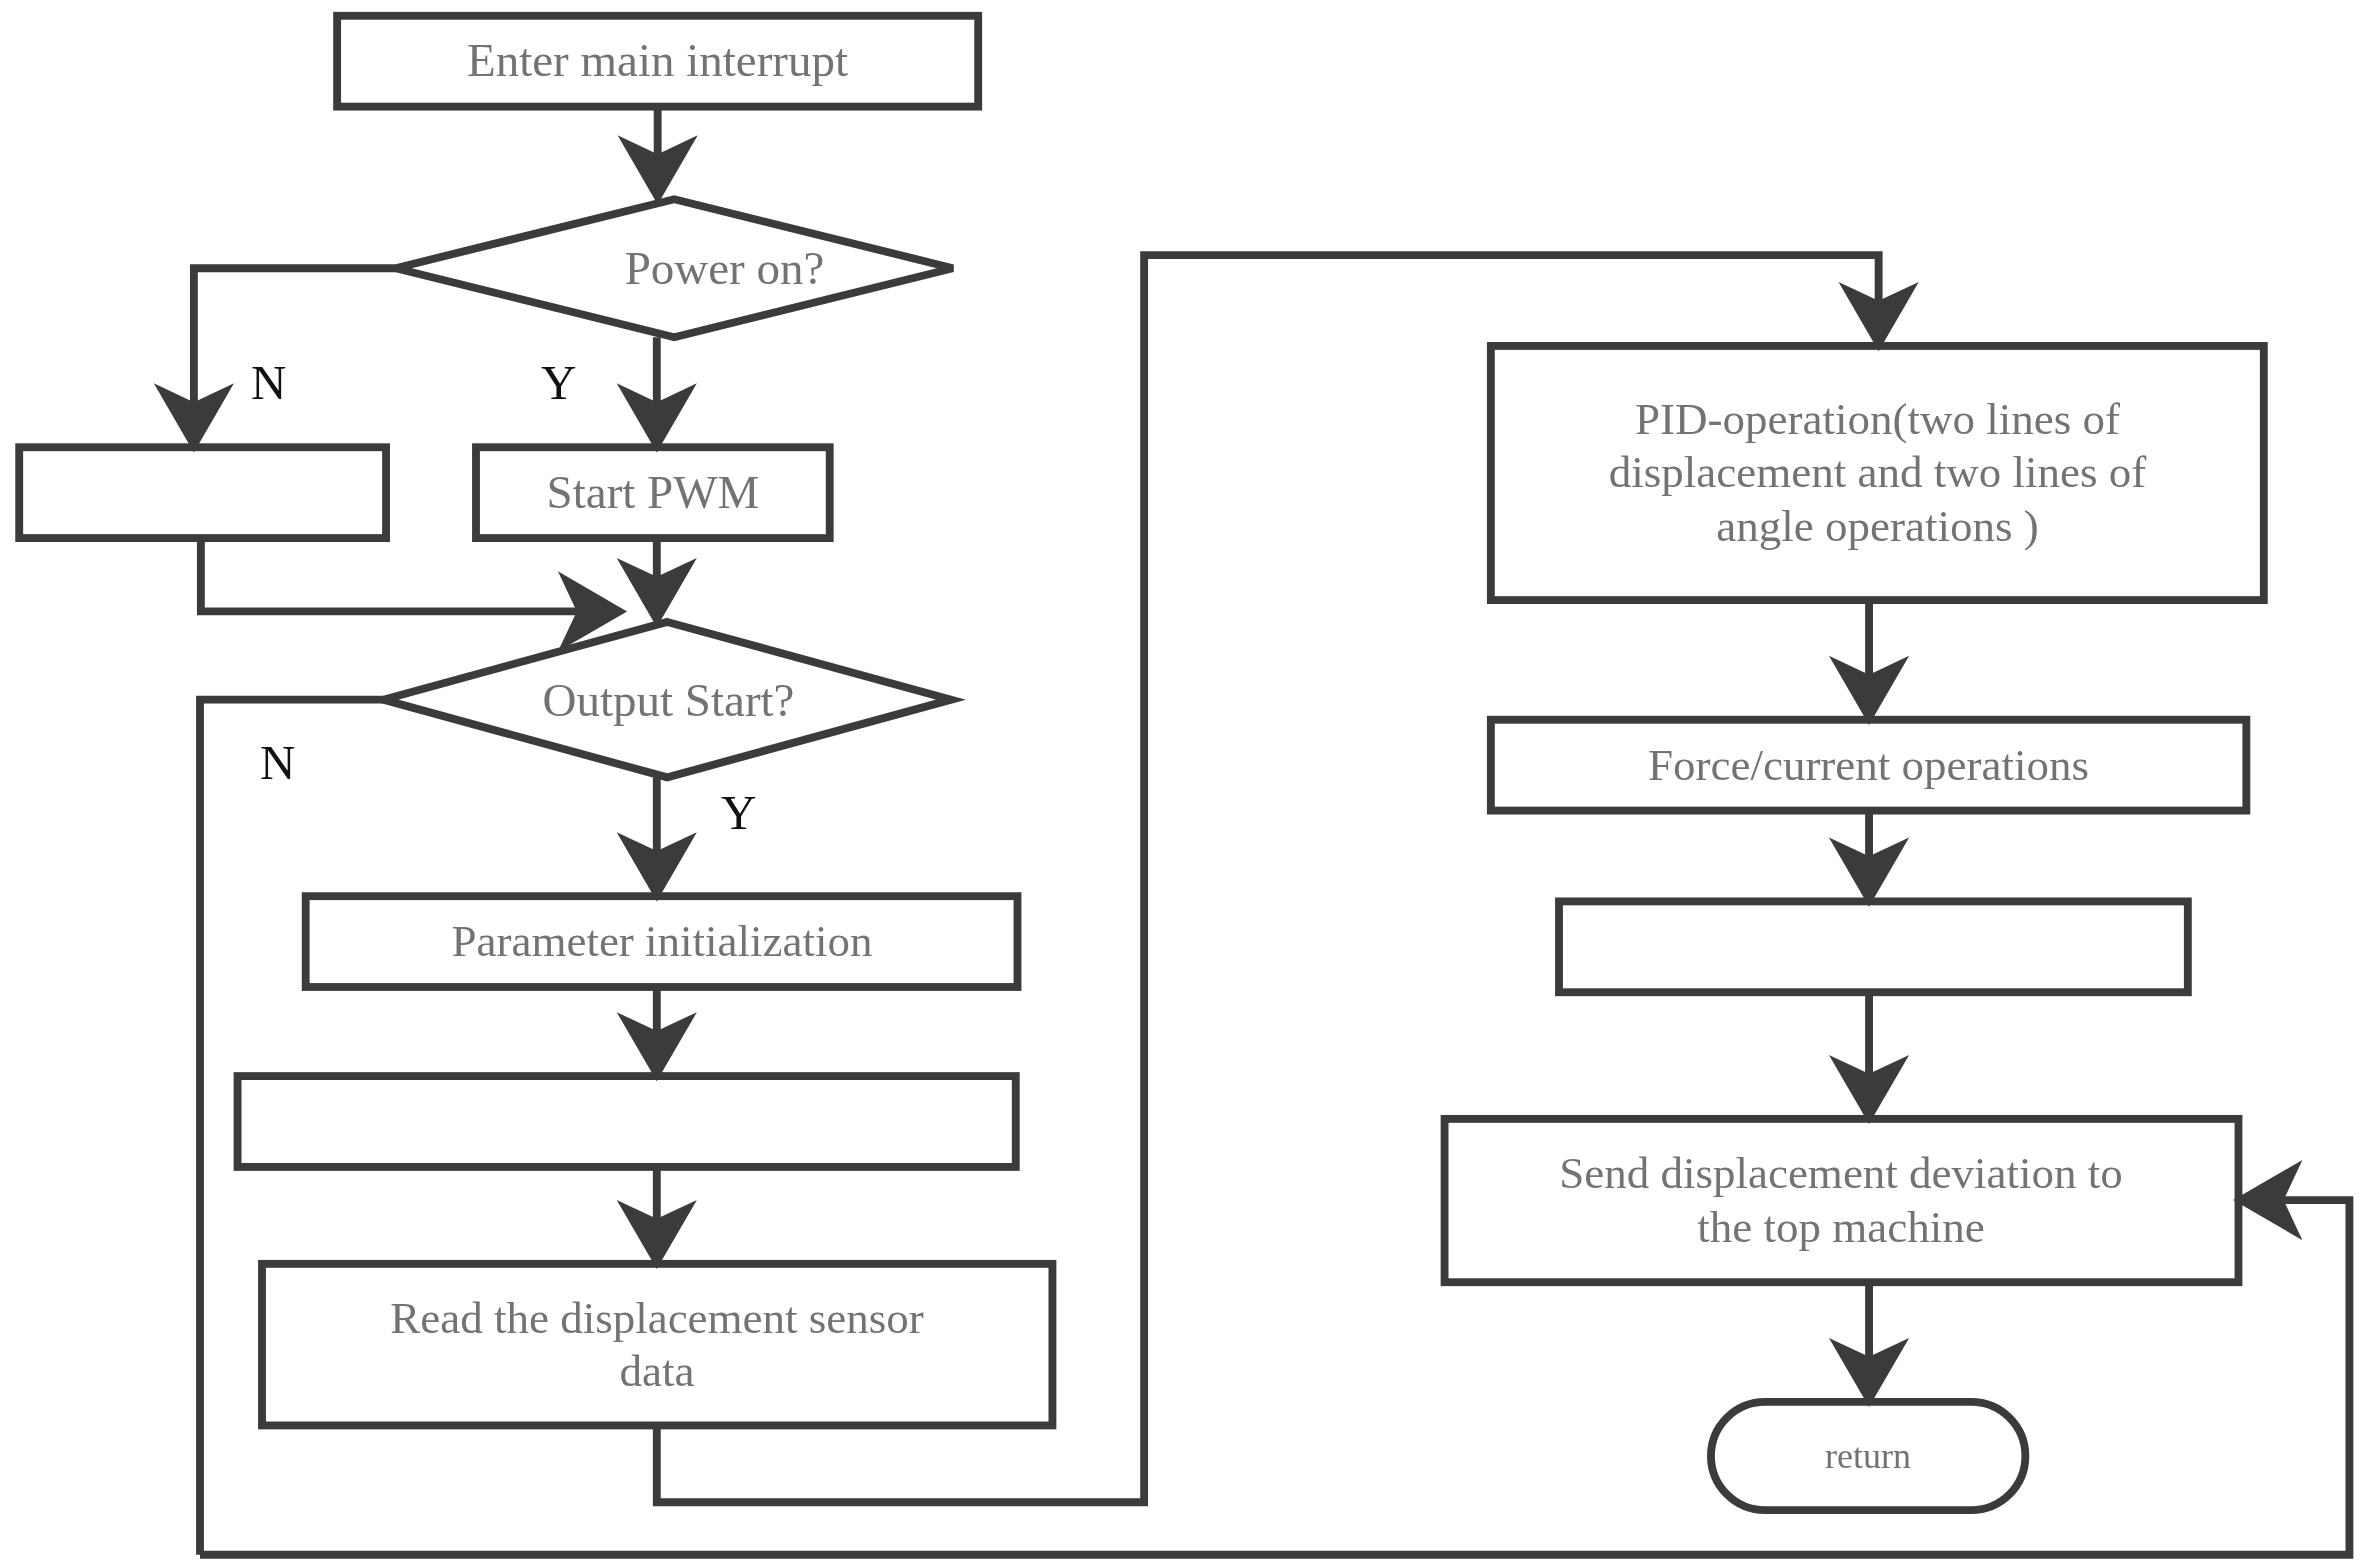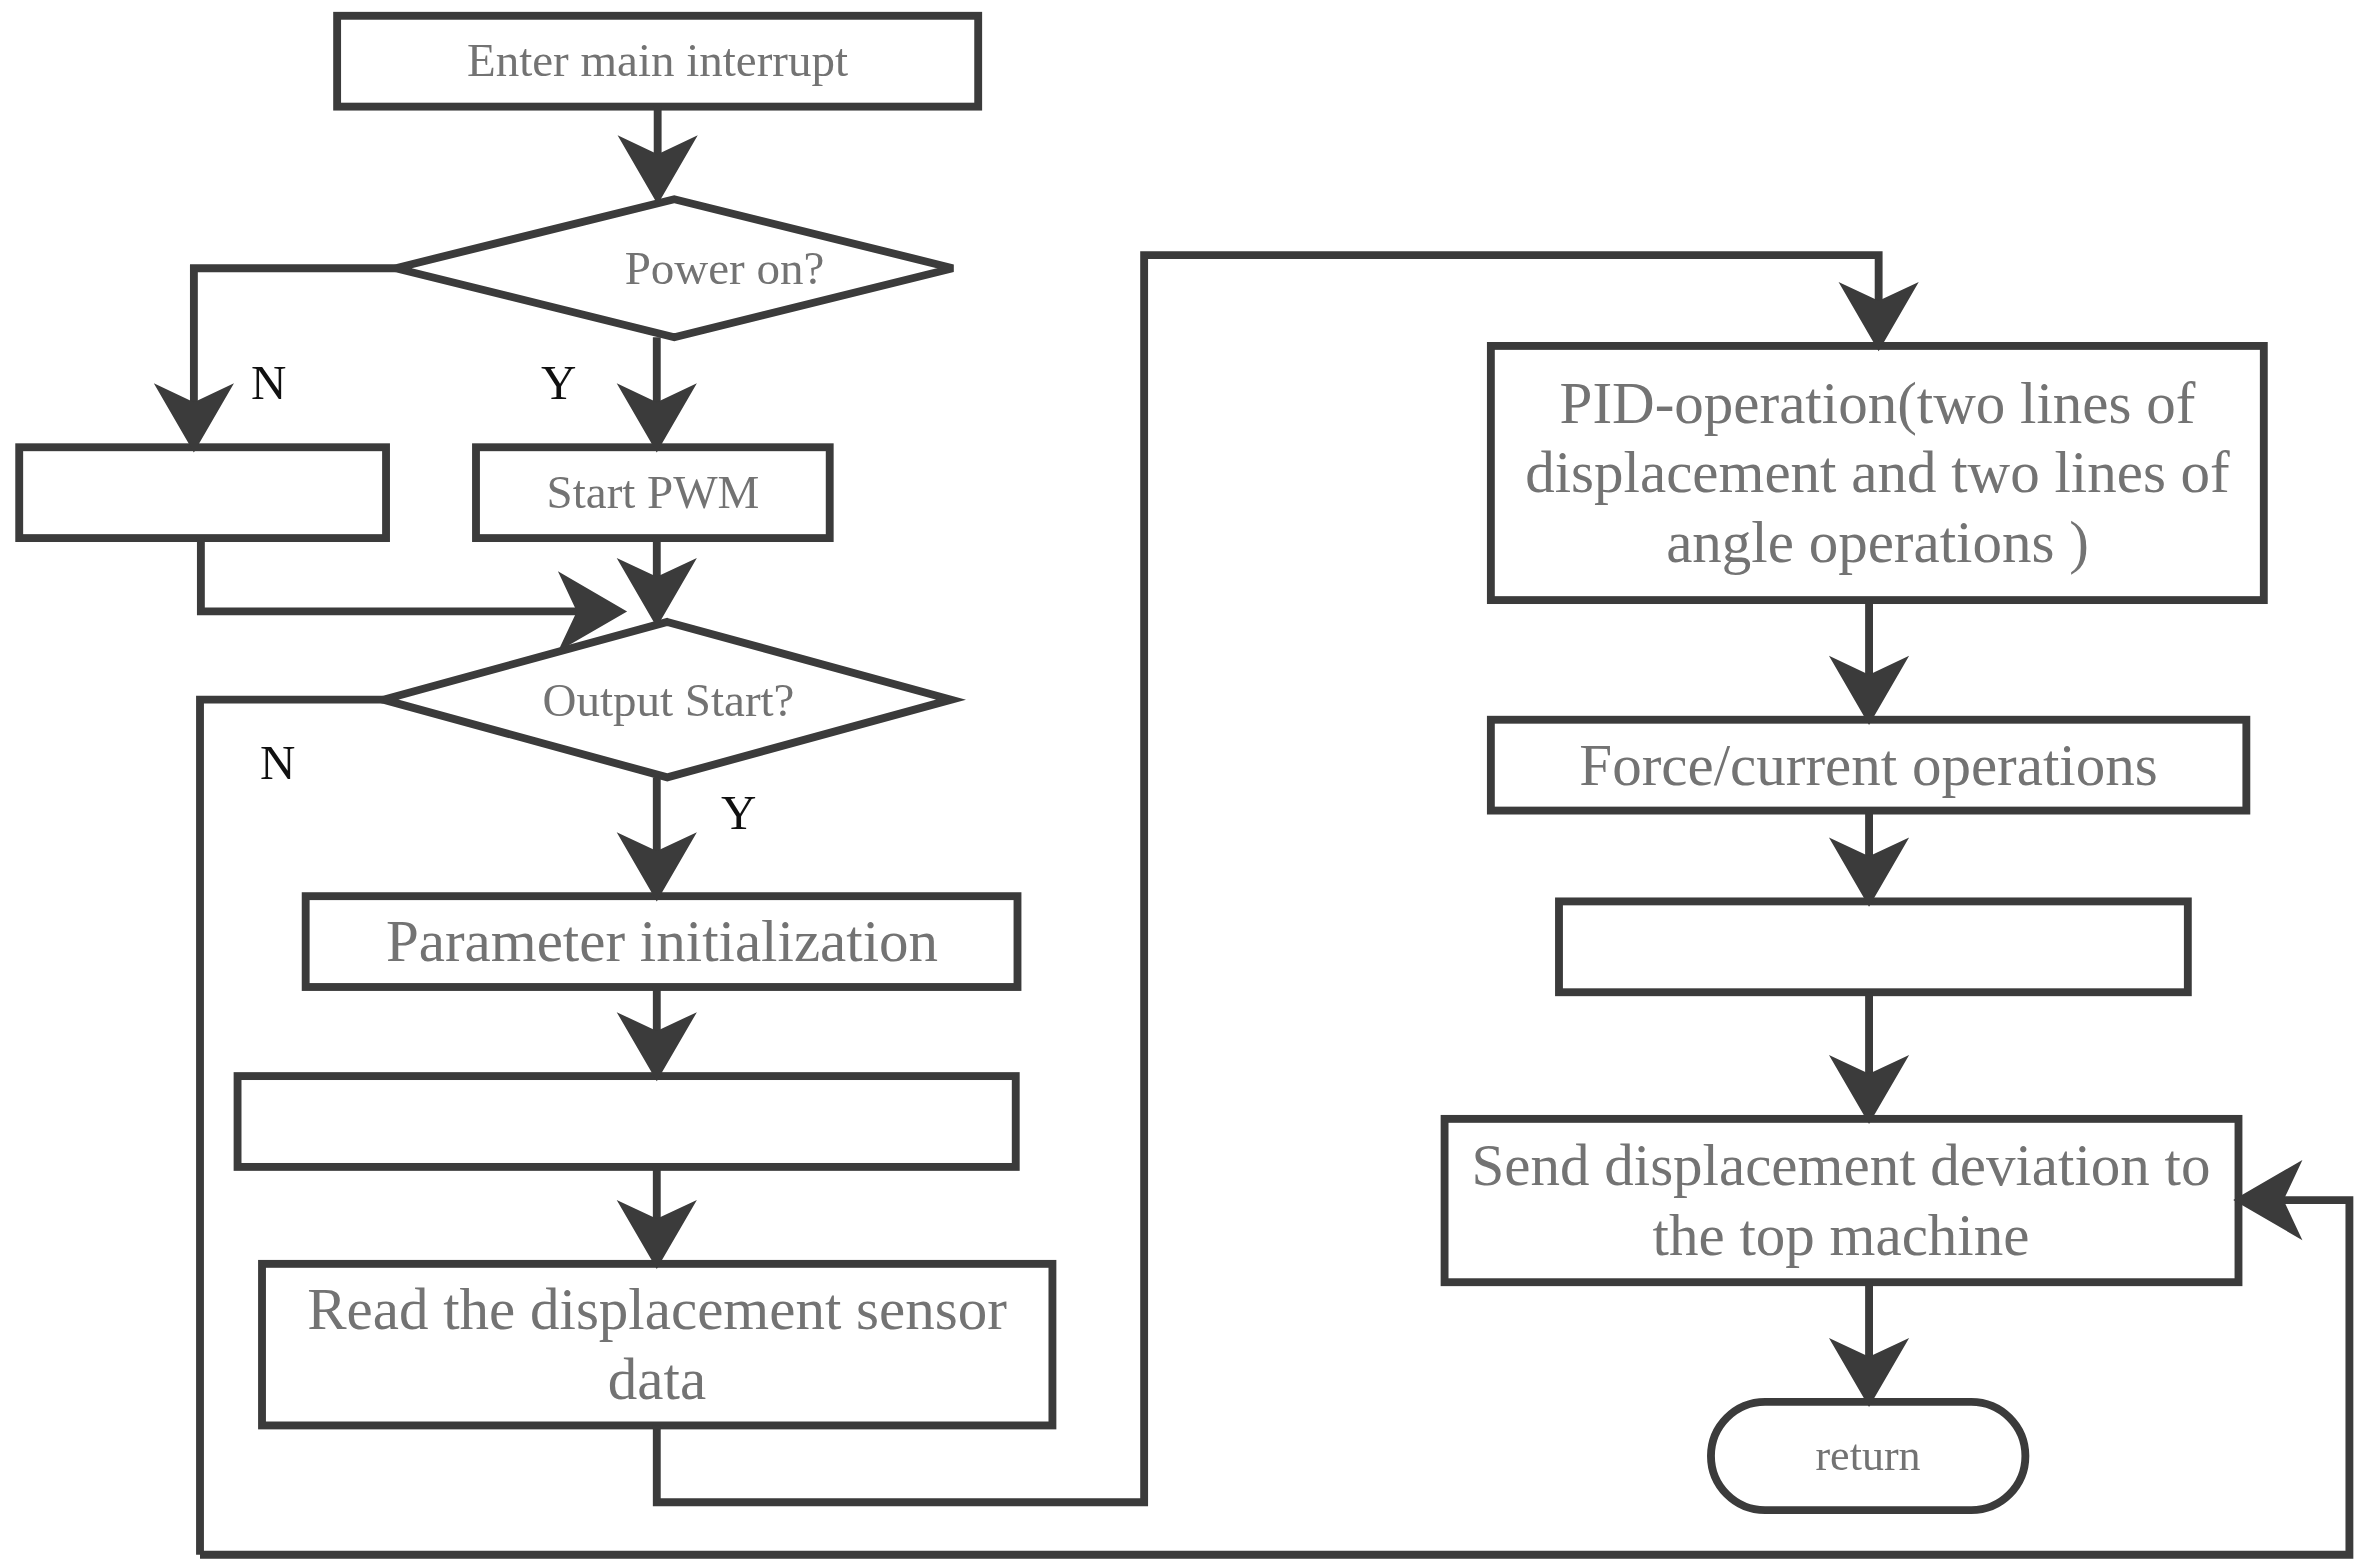--- a/index.html
+++ b/index.html
@@ -12,22 +12,22 @@
     align-items:center;
     justify-content:center;
     text-align:center;
     font-family:"Liberation Serif", serif;
     color:#737373;
     line-height:1.18;
     pointer-events:none;
     white-space:pre-line;
   }
   .t-lg{font-size:47px;}
-  .t-md{font-size:59px;}
-  .t-sm{font-size:44px;}
+  .t-md{font-size:45px;}
+  .t-sm{font-size:36px;}
   .branch-label{
     position:absolute;
     font-family:"Liberation Serif", serif;
     font-size:49px;
     color:#111111;
   }
 </style>
 </head>
 <body>
 

